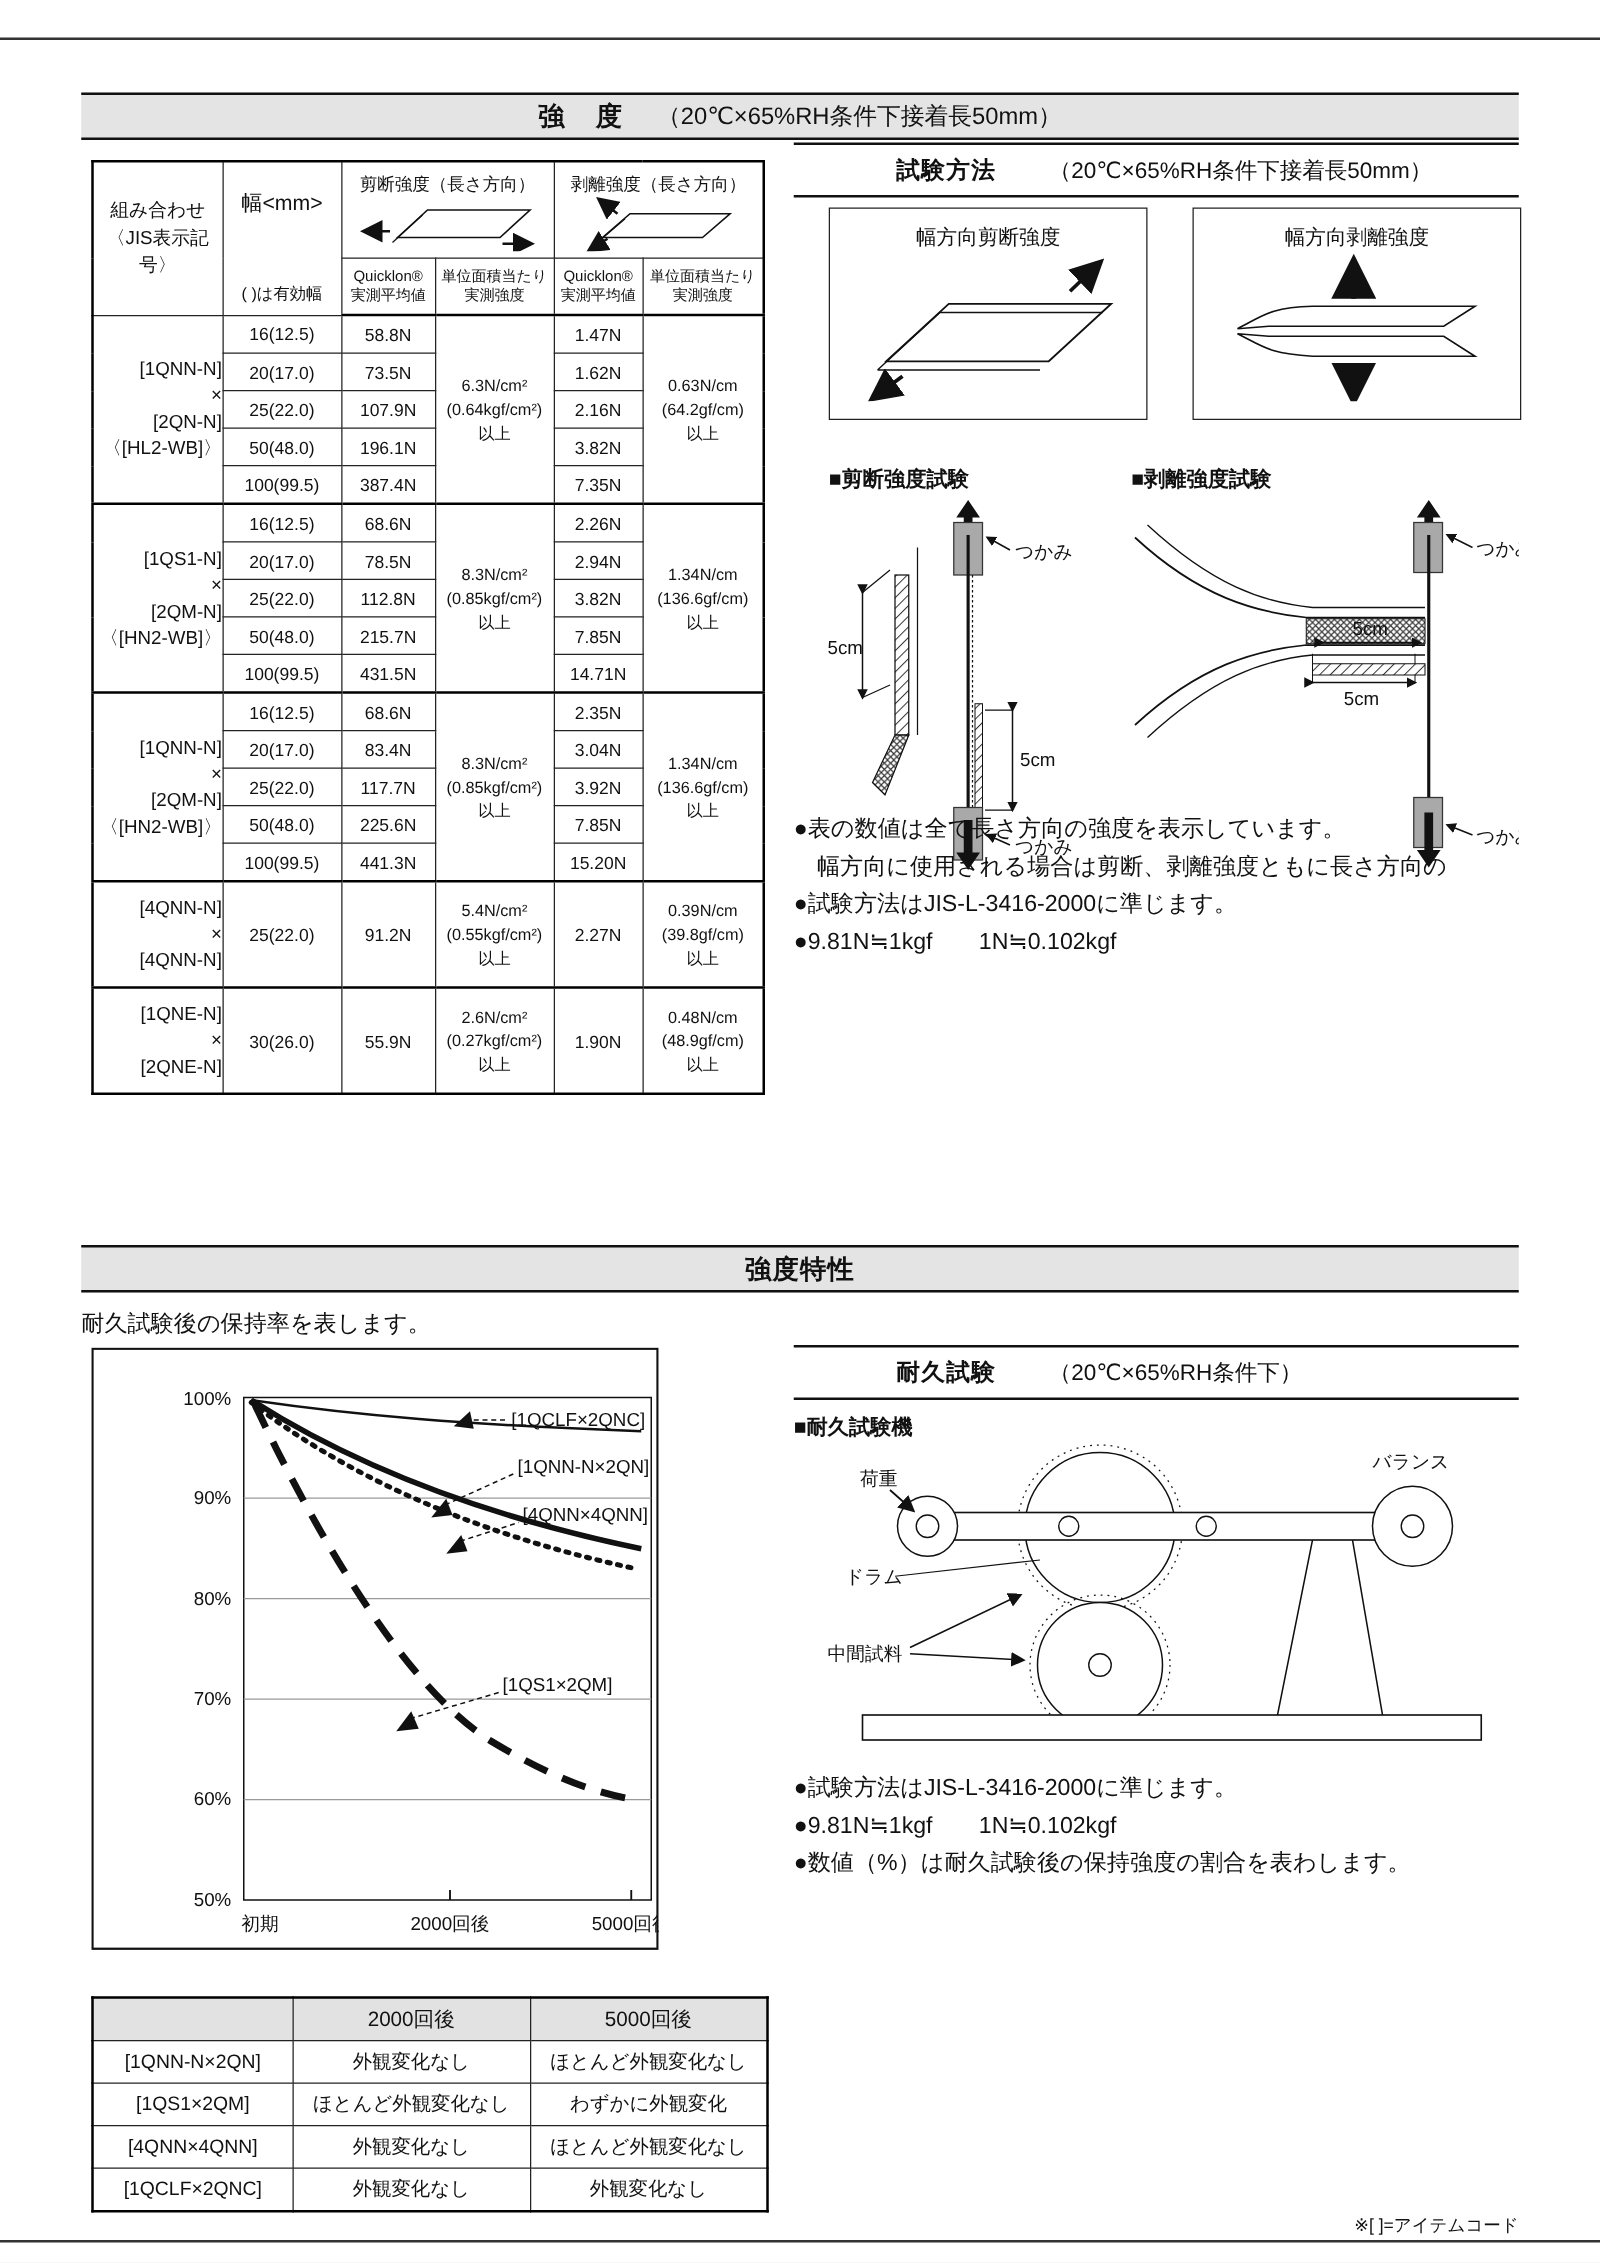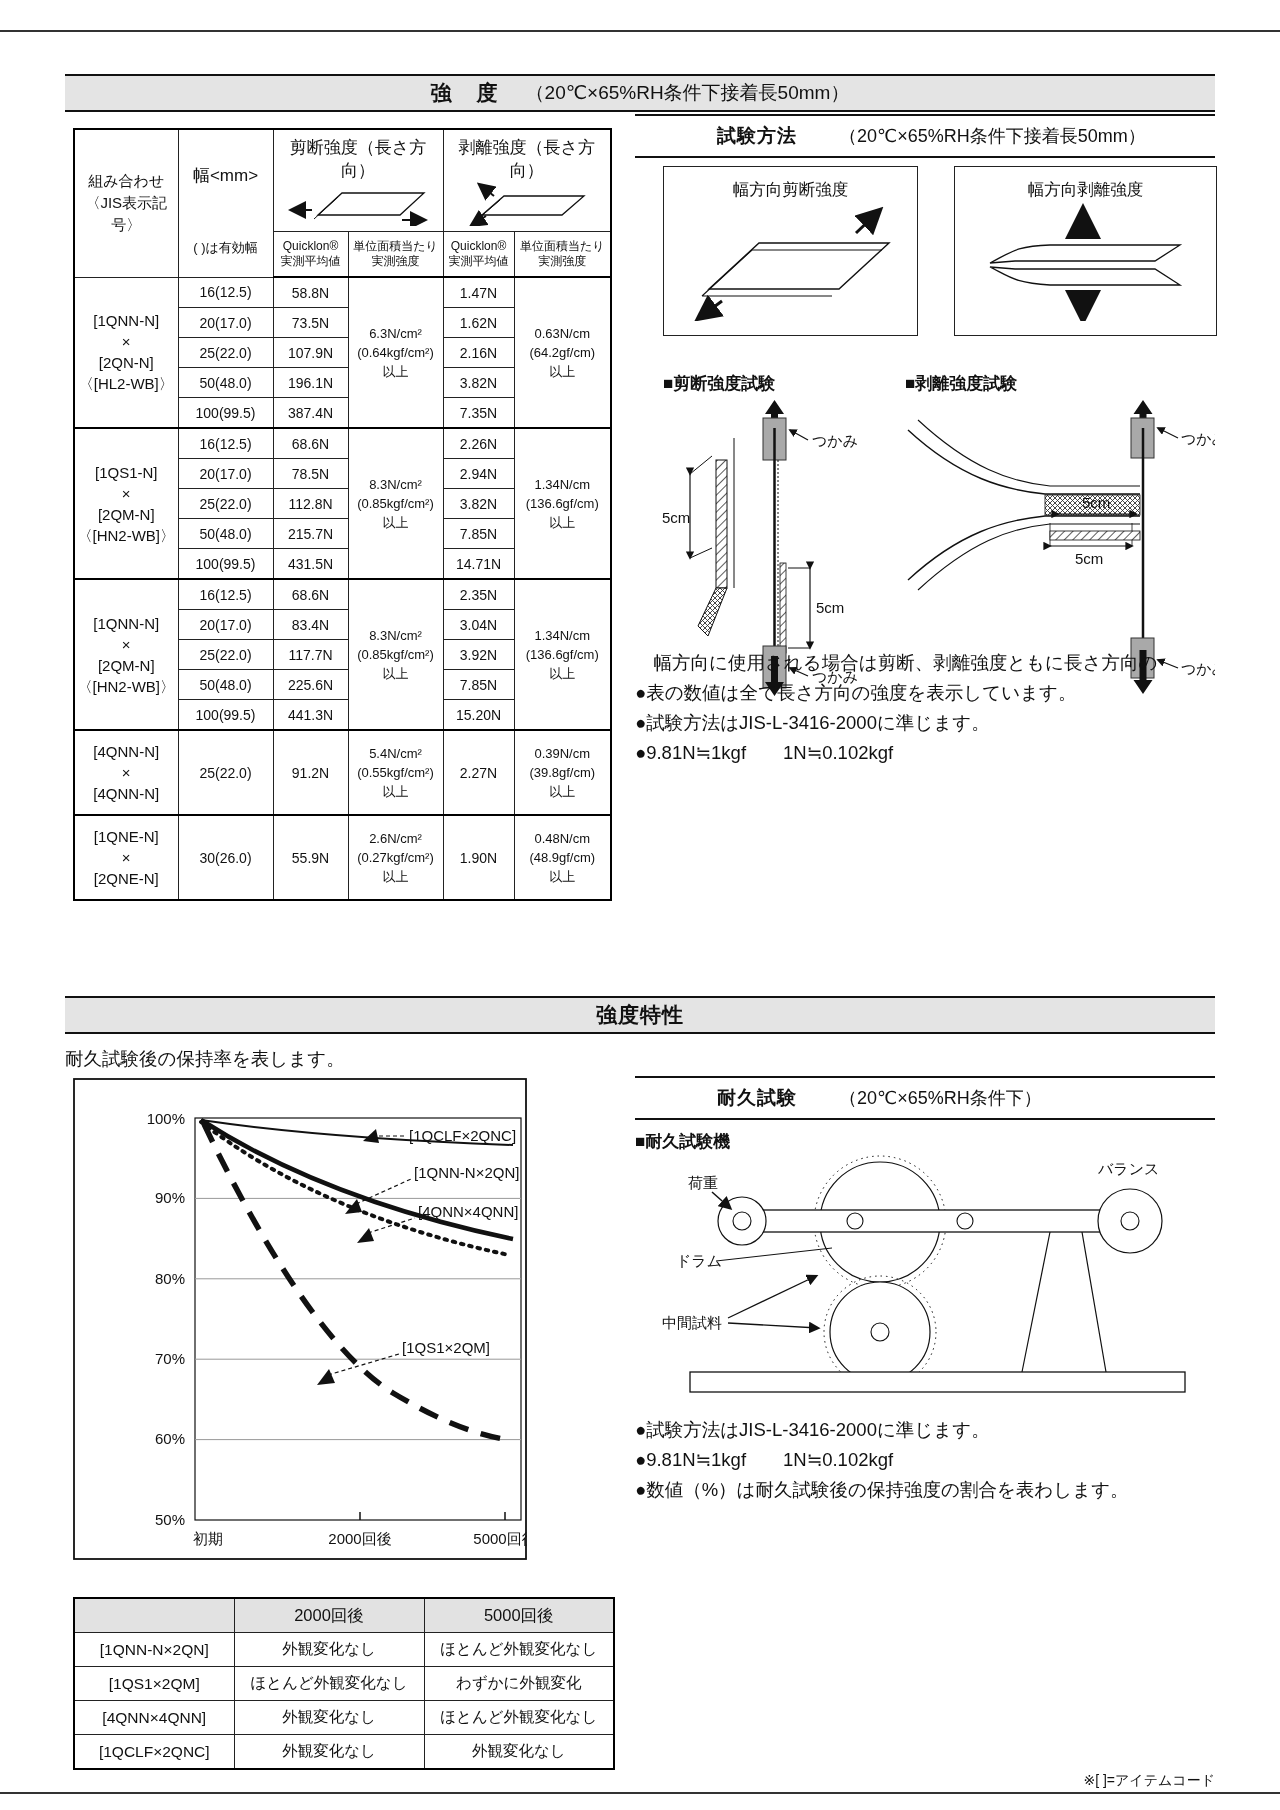--- a/index.html
+++ b/index.html
@@ -21,24 +21,24 @@
   table.stbl{position:absolute;left:73px;top:128px;border-collapse:collapse;table-layout:fixed;
              border:2px solid #000;background:#fff;}
   .stbl th,.stbl td{border:1px solid #222;padding:0;text-align:center;vertical-align:middle;}
   .stbl thead th{font-weight:normal;}
   .stbl tr.h1 th{height:76px;}
   .stbl tr.h2 th{height:44px;font-size:12px;line-height:15px;border-bottom:2px solid #000;}
   .combo-h{font-size:15px;line-height:22px;}
   .width-h{font-size:13px;}
   .width-h .wh1{font-size:17px;margin-top:14px;}
   .width-h .wh2{font-size:13px;margin-top:52px;}
-  .diag-h{font-size:17px;vertical-align:top;}
+  .diag-h{font-size:14px;vertical-align:top;}
   .diag-h .dhl{margin-top:6px;}
   .stbl td.num{font-size:14px;height:29px;}
-  .stbl td.combo{font-size:15px;line-height:21px;}
+  .stbl td.combo{font-size:15px;line-height:21px;text-align:right;}
   .stbl td.spec{font-size:13px;line-height:19px;}
   .stbl tr.gsep td{border-top:2px solid #000;}
   .tfoot-note{position:absolute;left:73px;top:866px;width:537px;text-align:right;font-size:13.5px;}
   
   .tbox{position:absolute;border:1.5px solid #222;background:#fff;}
   .tbox .tbl{font-size:16.5px;text-align:center;margin-top:12px;}
   .testlabel{position:absolute;font-size:17px;font-weight:bold;}
   .notes{position:absolute;font-size:18.5px;line-height:30px;}
   .intro{position:absolute;font-size:18.5px;}
   .machine-title{position:absolute;font-size:17px;font-weight:bold;}
@@ -384,22 +384,22 @@
     <text x="182" y="110" font-size="15">5cm</text>
     <rect x="231" y="240" width="23" height="40" fill="#a9a9a9" stroke="#333" stroke-width="1"></rect>
     <polygon points="243,296 233.5,282 239.5,282 239.5,252 246.5,252 246.5,282 252.5,282" fill="#111"></polygon>
     <line x1="278" y1="40" x2="258" y2="30" stroke="#111" stroke-width="1.2" marker-end="url(#ahs)"></line>
     <text x="281" y="46" font-size="15">つかみ</text>
     <line x1="278" y1="270" x2="258" y2="262" stroke="#111" stroke-width="1.2" marker-end="url(#ahs)"></line>
     <text x="281" y="276" font-size="15">つかみ</text>
   </svg>
 
   <div class="notes" style="left:635px;top:648px;width:590px">
+    <div>●表の数値は全て長さ方向の強度を表示しています。</div>
     <div>　幅方向に使用される場合は剪断、剥離強度ともに長さ方向の</div>
-    <div>●表の数値は全て長さ方向の強度を表示しています。</div>
     <div>●試験方法はJIS-L-3416-2000に準じます。</div>
     <div>●9.81N≒1kgf　　1N≒0.102kgf</div>
   </div>
 
   <div class="band" style="top:996px">
     <span class="bt" style="letter-spacing:1px">強度特性</span>
   </div>
   <div class="intro" style="left:65px;top:1046px">耐久試験後の保持率を表します。</div>
 
   <svg style="position:absolute;left:73px;top:1078px" width="454" height="482" viewBox="0 0 454 482">

